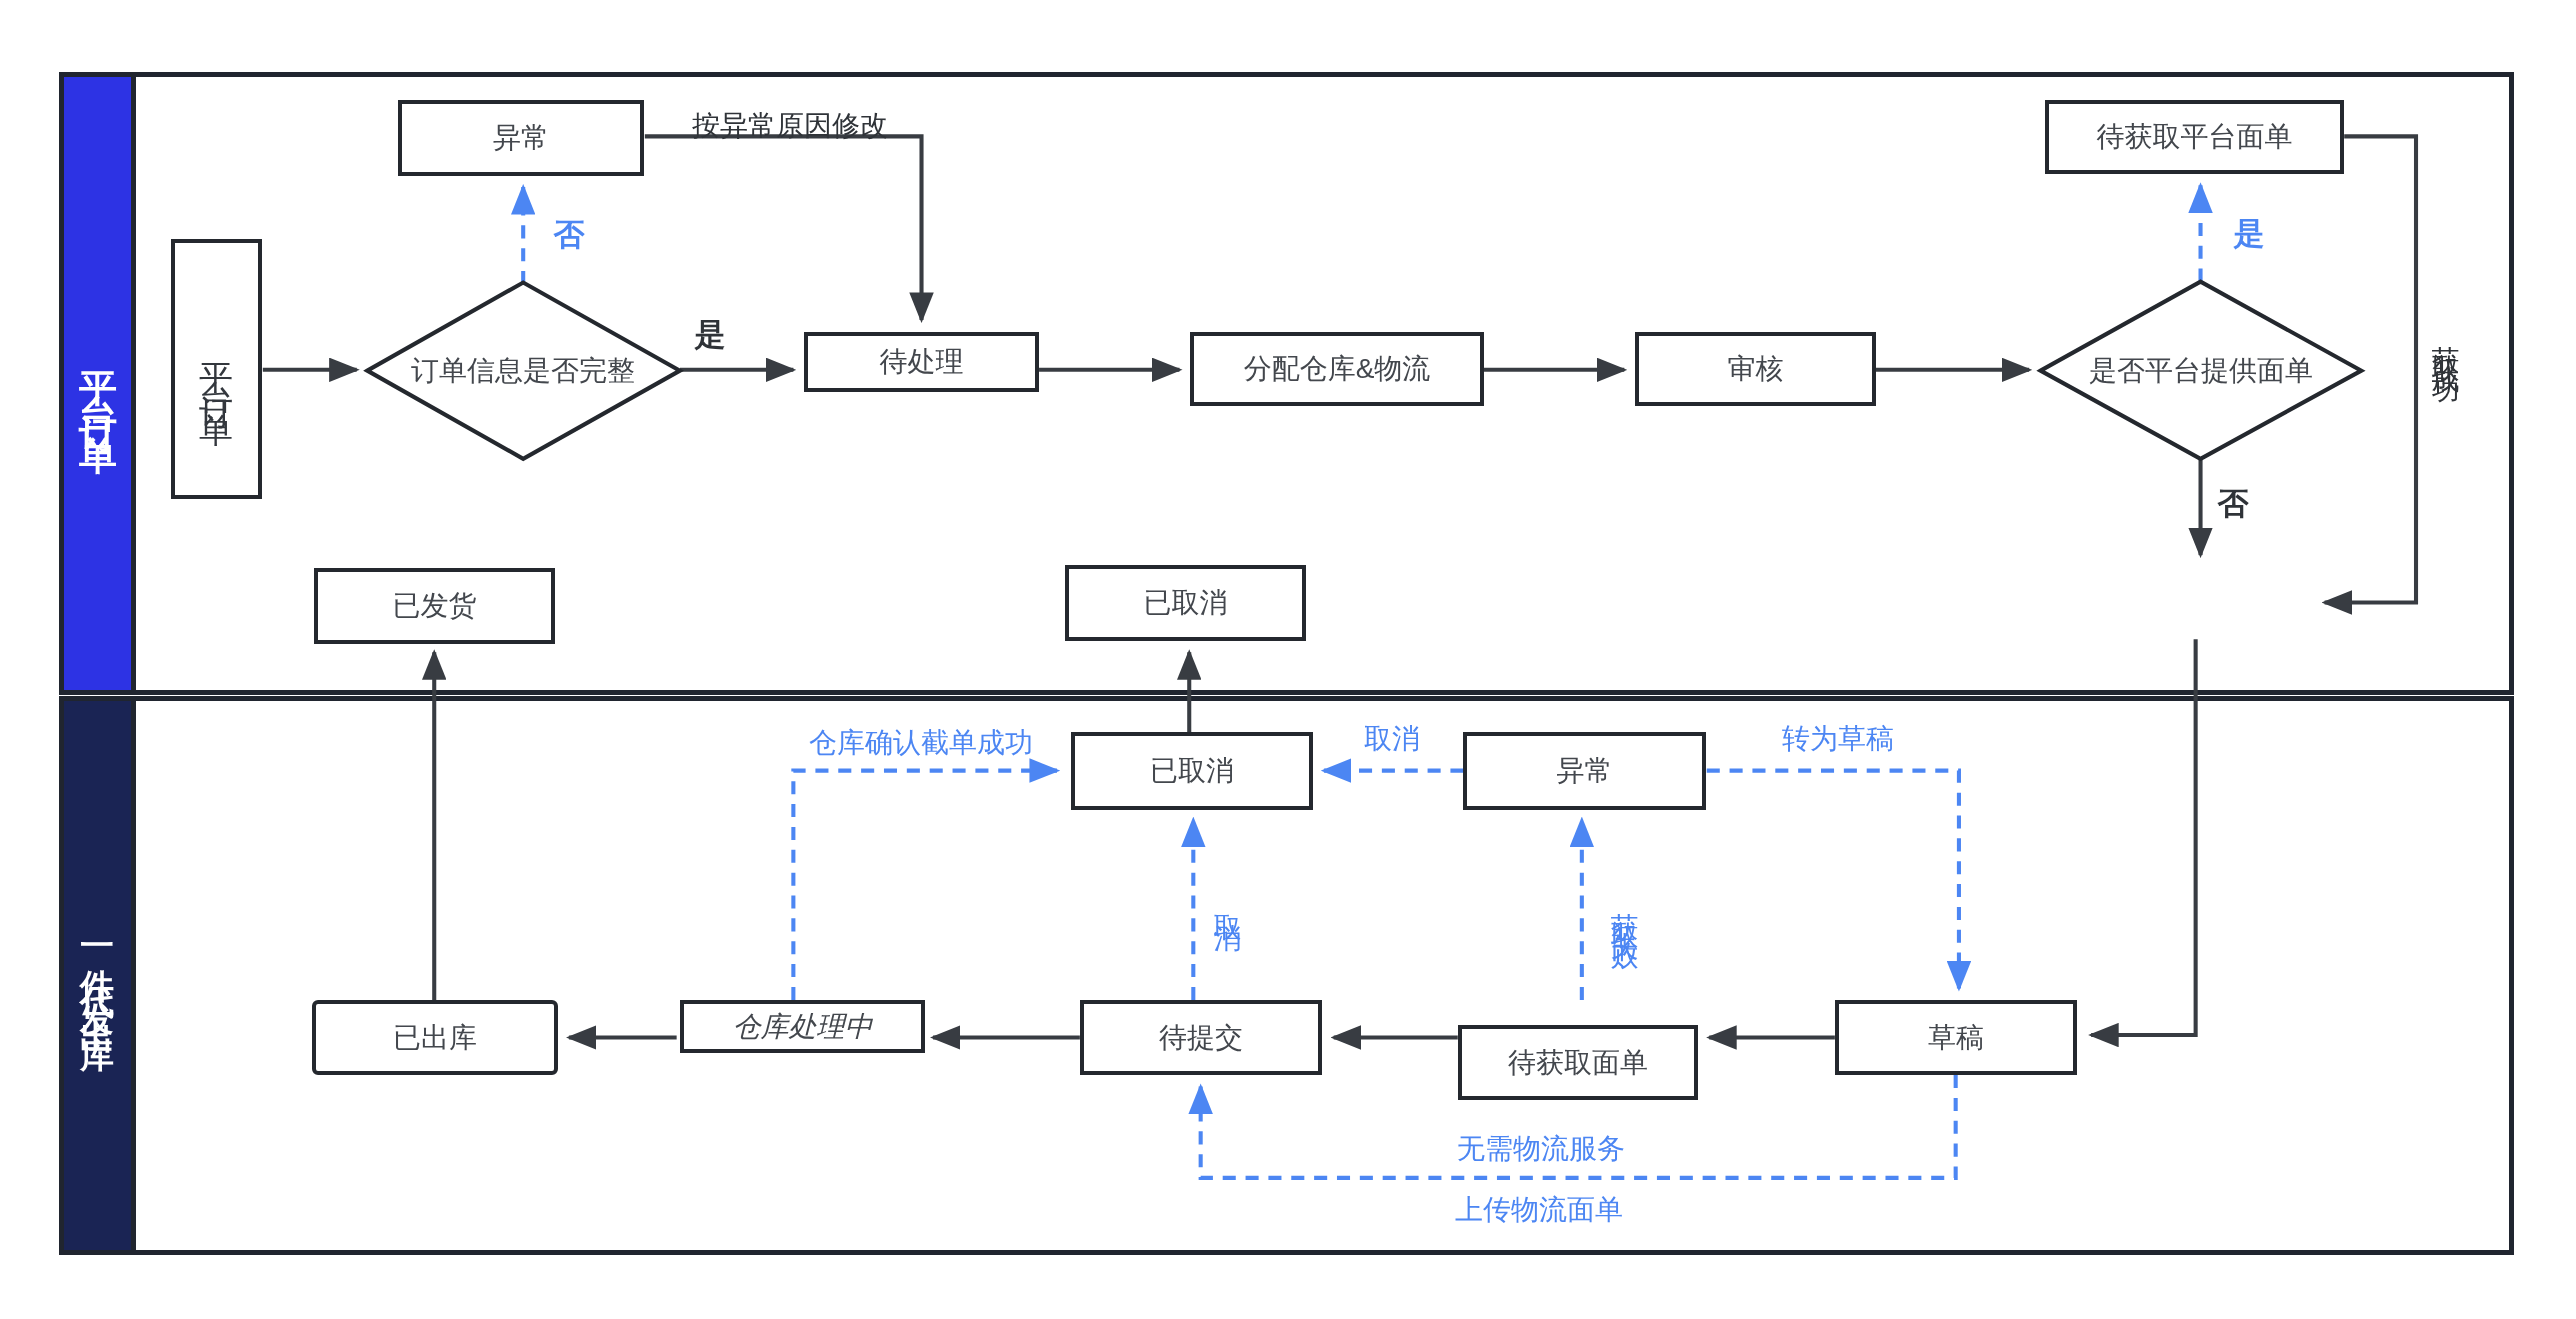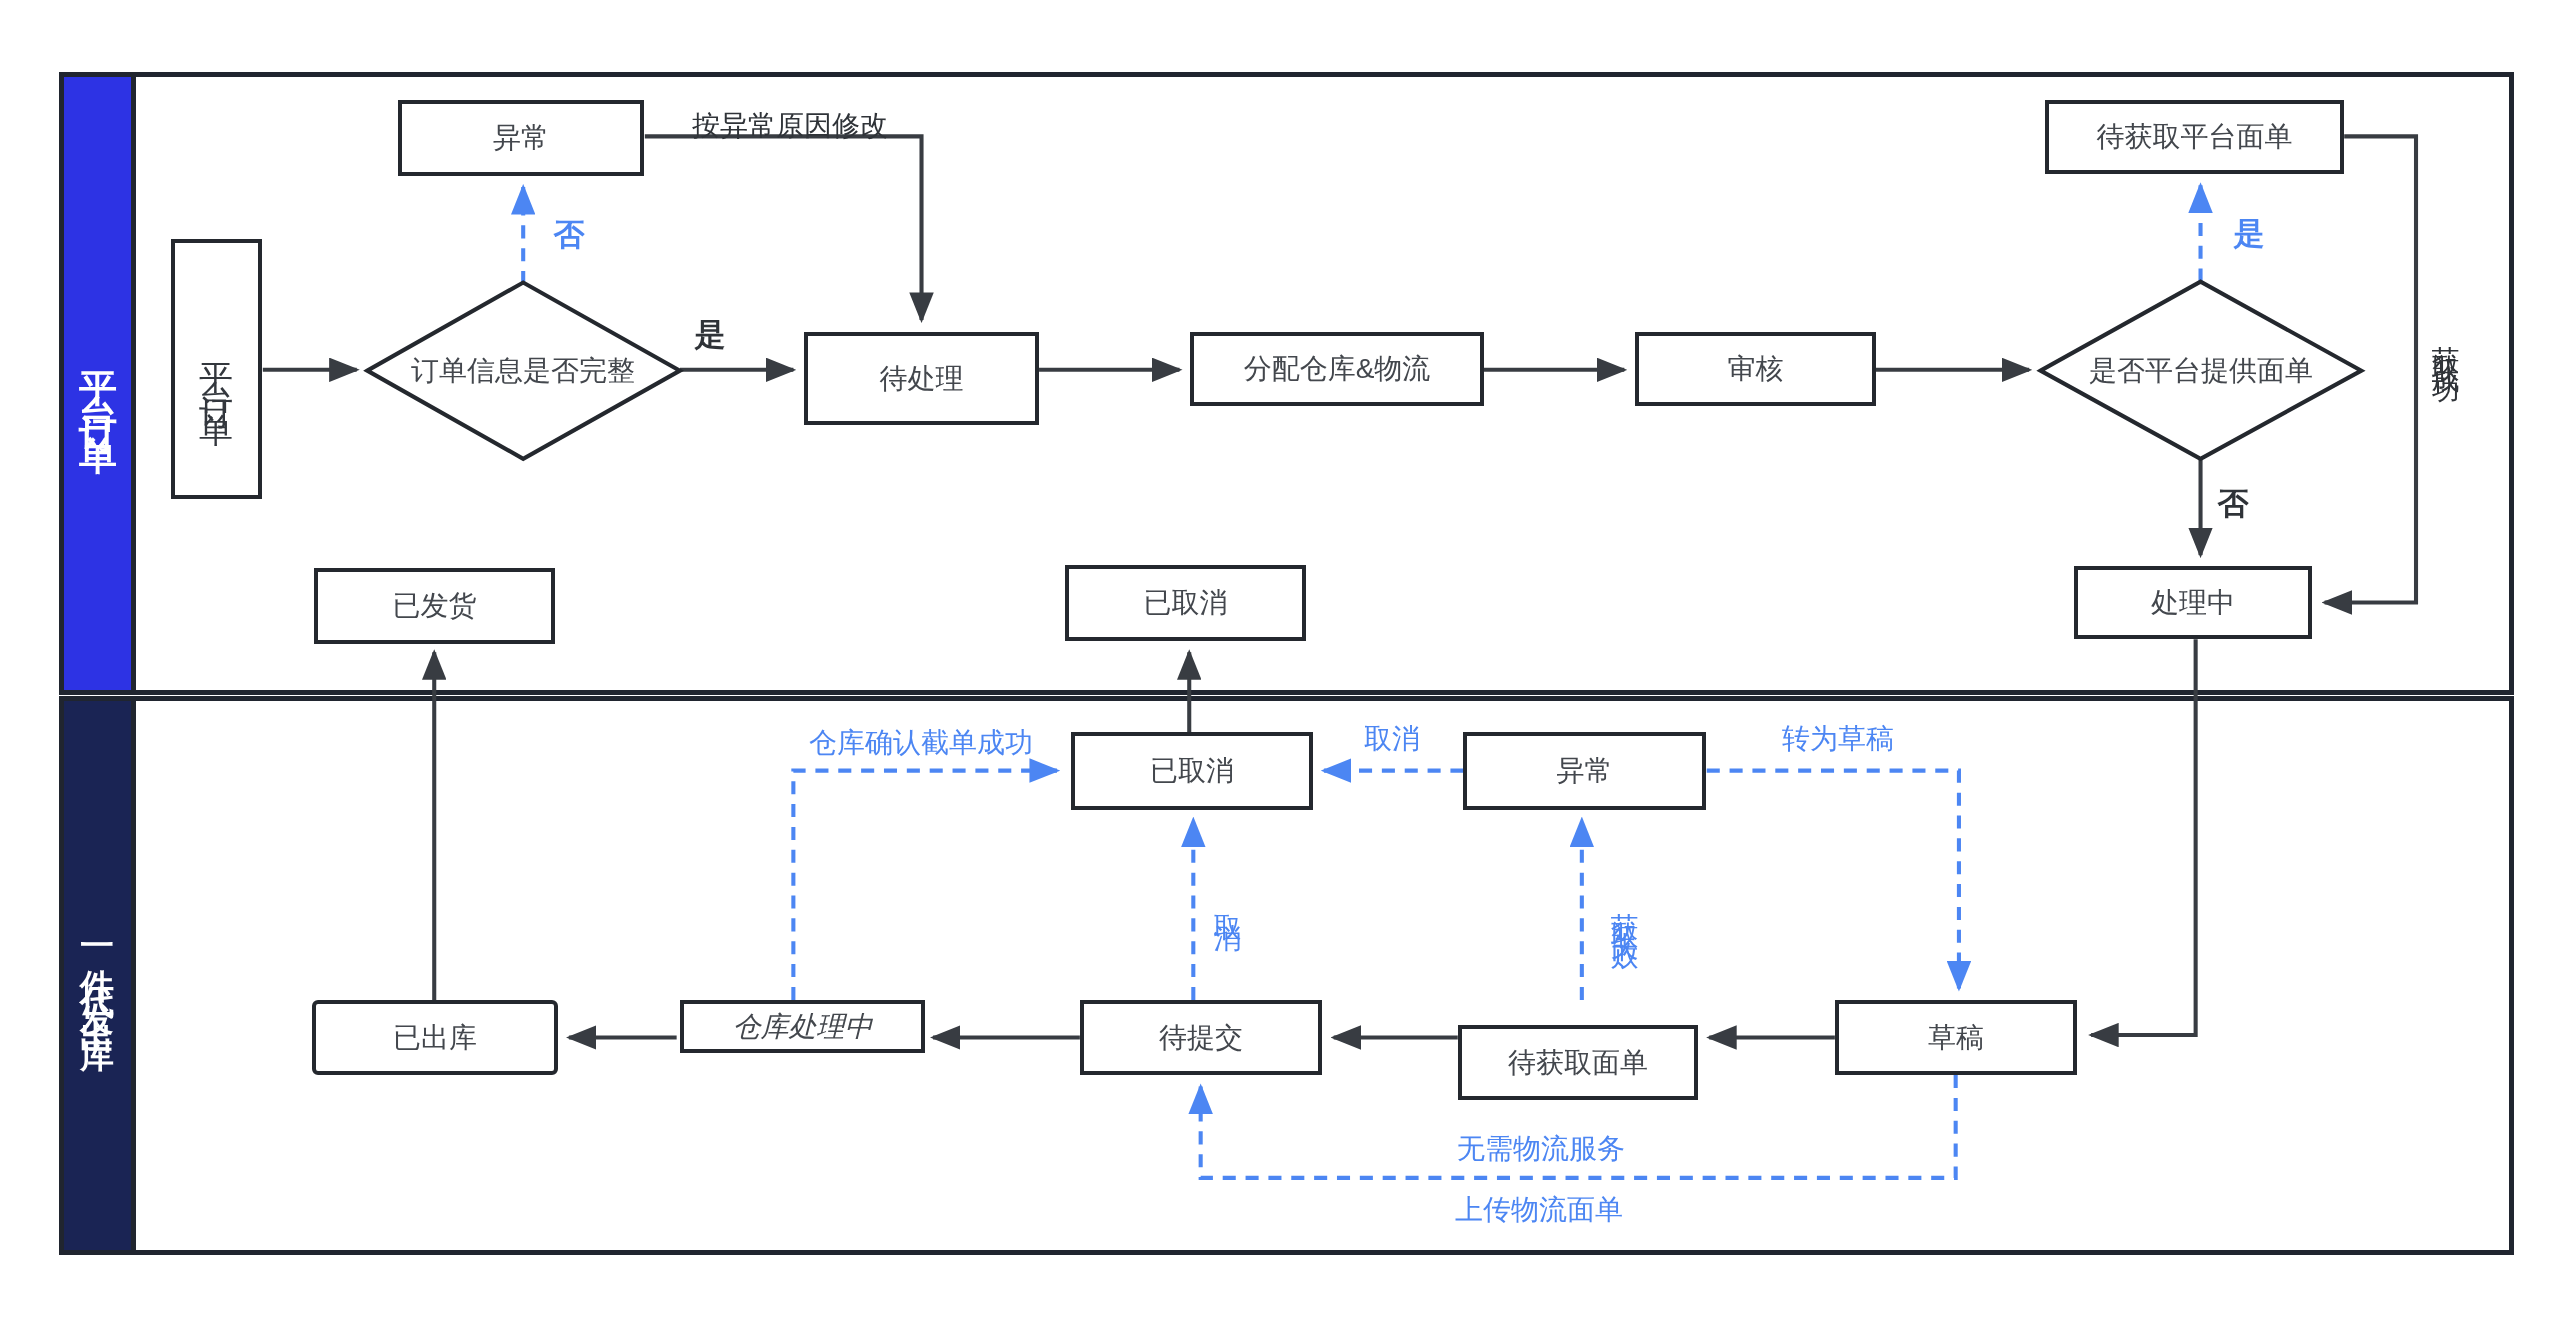--- a/index.html
+++ b/index.html
@@ -91,25 +91,24 @@
       <polygon class="diamond" points="450,454 641,346 833,454 641,562"></polygon>
       <polygon class="diamond" points="2500,454 2696,345 2893,454 2696,562"></polygon>
     </g>
   </svg>
 
   <div class="dlabel" style="left:523px;top:371px;">订单信息是否完整</div>
   <div class="dlabel" style="left:2201px;top:371px;">是否平台提供面单</div>
 
   <div class="node vtext" style="left:171px;top:239px;width:91px;height:260px;">平台订单</div>
   <div class="node" style="left:398px;top:100px;width:246px;height:76px;">异常</div>
-  <div class="node" style="left:804px;top:332px;width:235px;height:93px;">待处理</div>
+  <div class="node" style="left:804px;top:332px;width:235px;height:60px;">待处理</div>
   <div class="node" style="left:1190px;top:332px;width:294px;height:74px;">分配仓库&amp;物流</div>
   <div class="node" style="left:2045px;top:100px;width:299px;height:74px;">待获取平台面单</div>
   <div class="node" style="left:1635px;top:332px;width:241px;height:74px;">审核</div>
-  <div class="node" style="left:2074px;top:566px;width:238px;height:73px;">处理中</div>
   <div class="node" style="left:314px;top:532px;width:241px;height:76px;margin-top:36px;">已发货</div>
   <div class="node" style="left:1065px;top:565px;width:241px;height:76px;">已取消</div>
   <div class="node" style="left:1071px;top:732px;width:242px;height:78px;">已取消</div>
   <div class="node" style="left:1463px;top:732px;width:243px;height:78px;">异常</div>
   <div class="node" style="left:312px;top:1000px;width:246px;height:75px;border-radius:6px;">已出库</div>
   <div class="node" style="left:680px;top:1000px;width:245px;height:53px;font-style:italic;">仓库处理中</div>
   <div class="node" style="left:1080px;top:1000px;width:242px;height:75px;">待提交</div>
   <div class="node" style="left:1458px;top:1025px;width:240px;height:75px;text-align:center;">待获取面单</div>
   <div class="node" style="left:1835px;top:1000px;width:242px;height:75px;">草稿</div>
 

